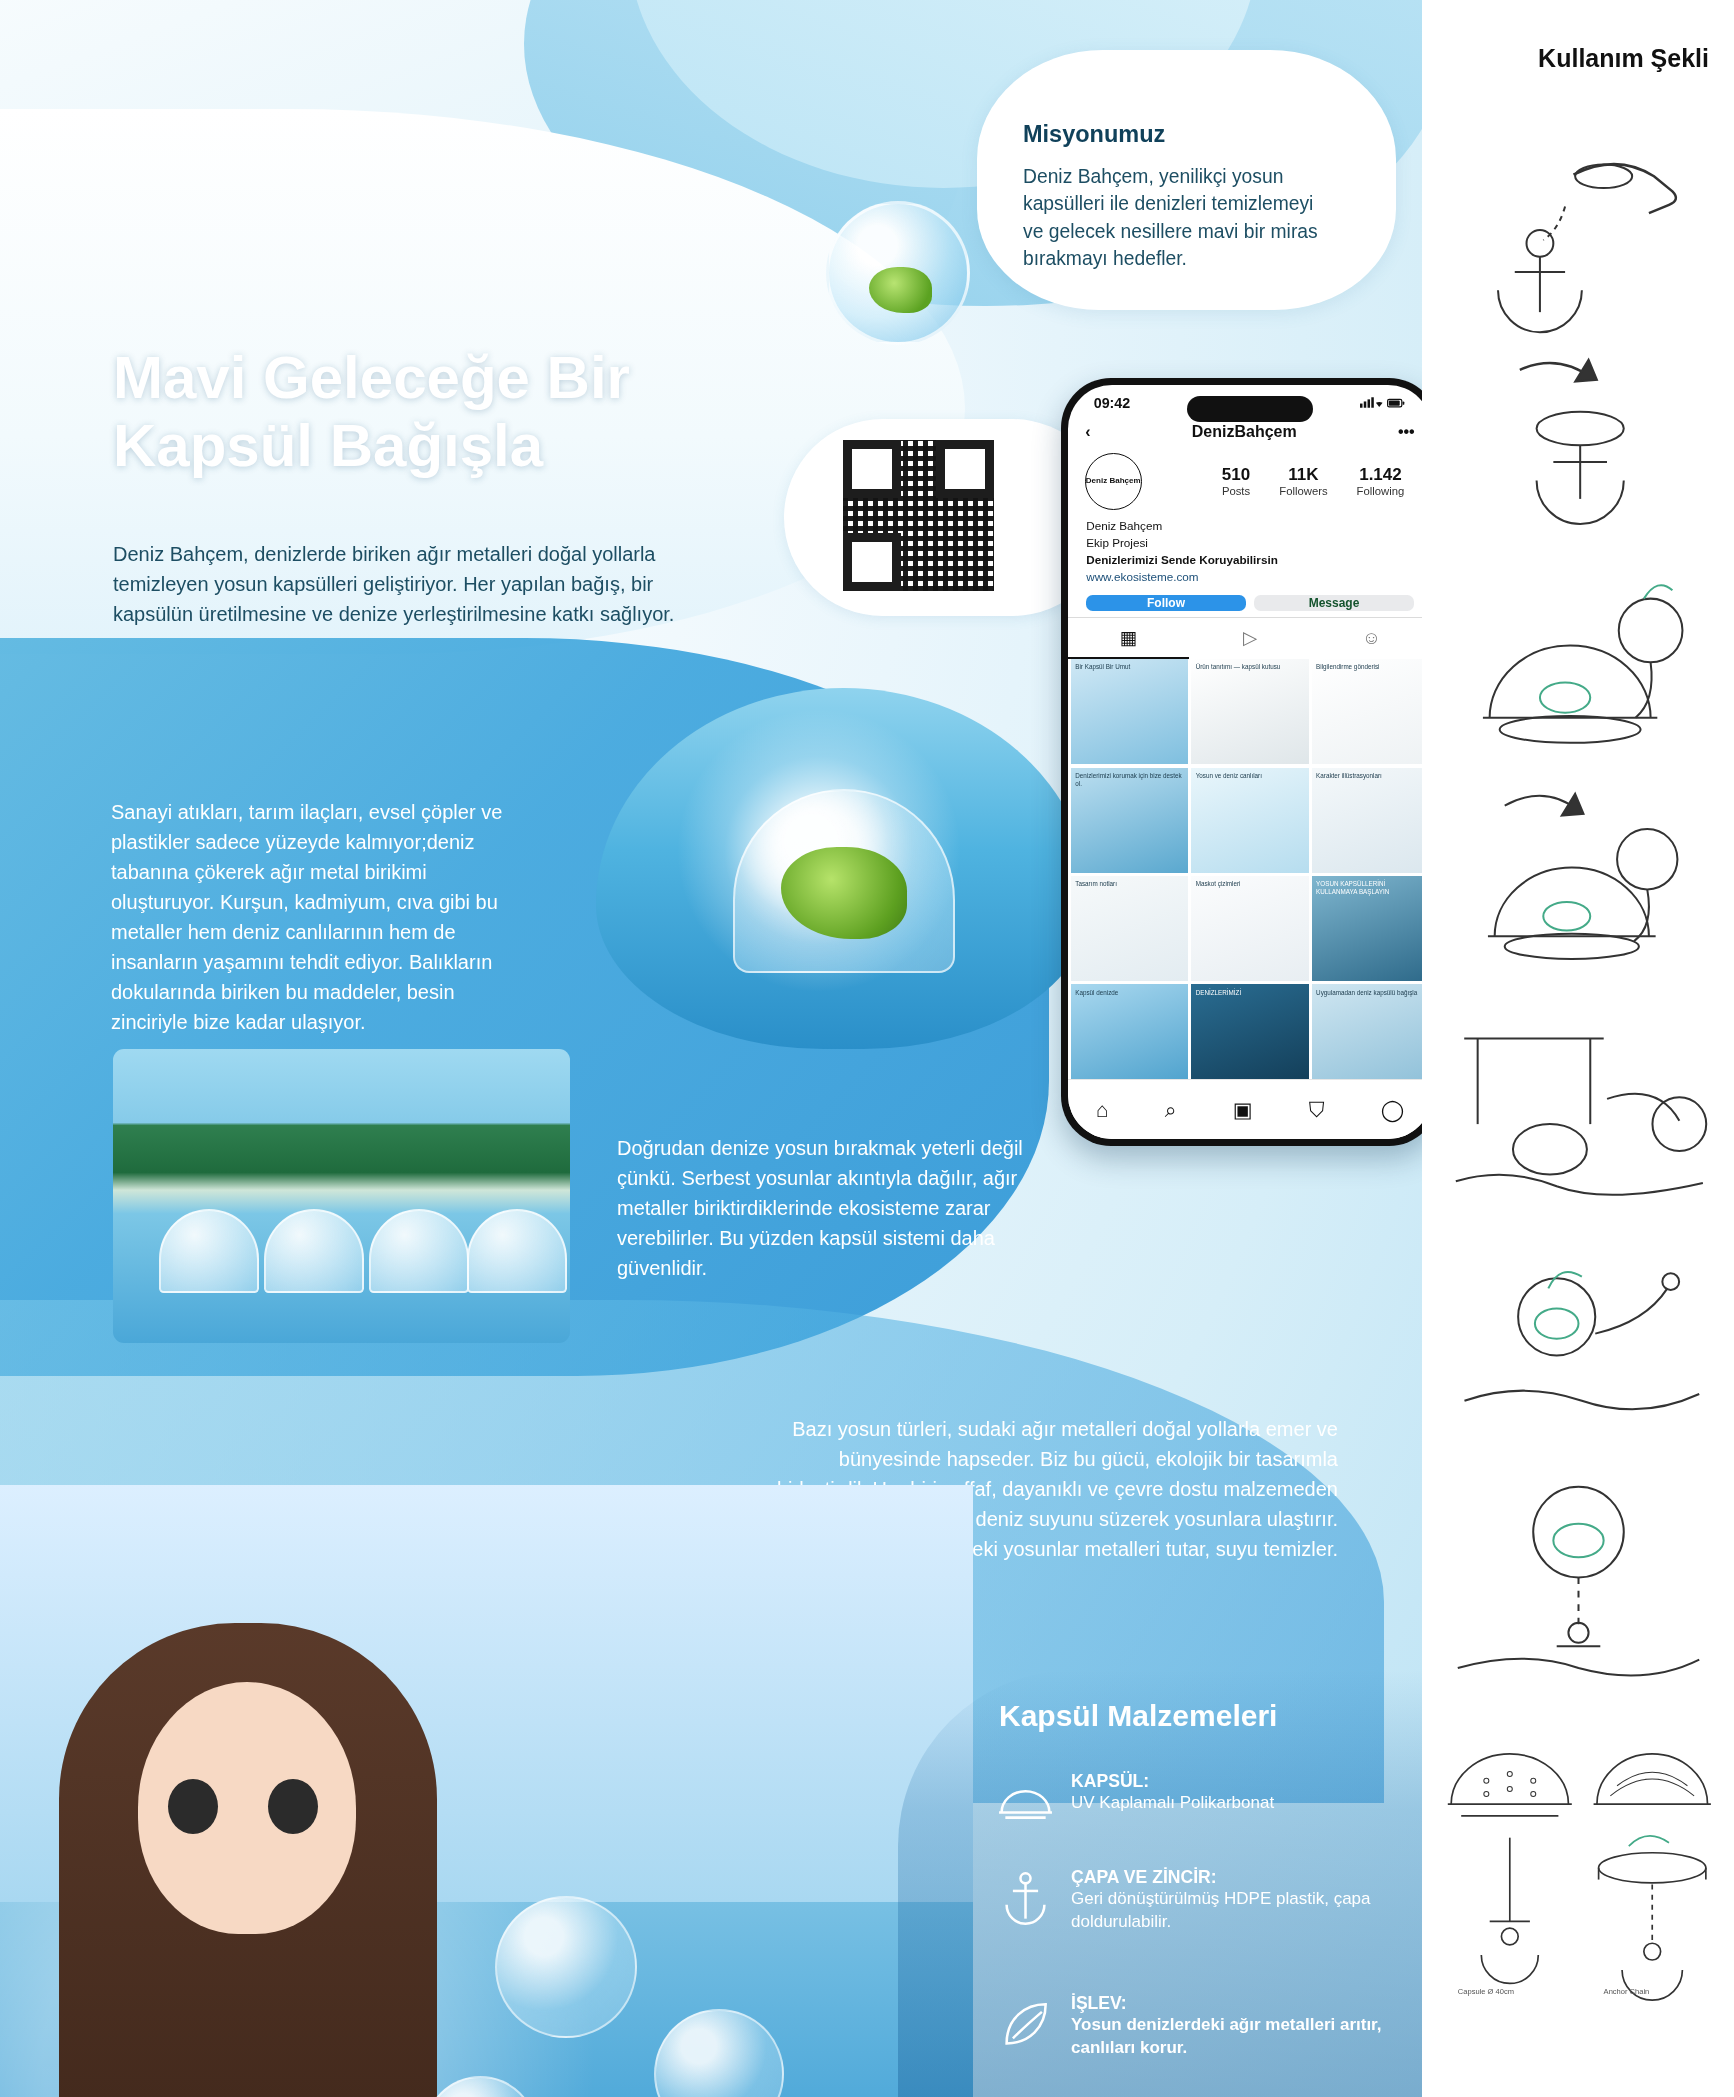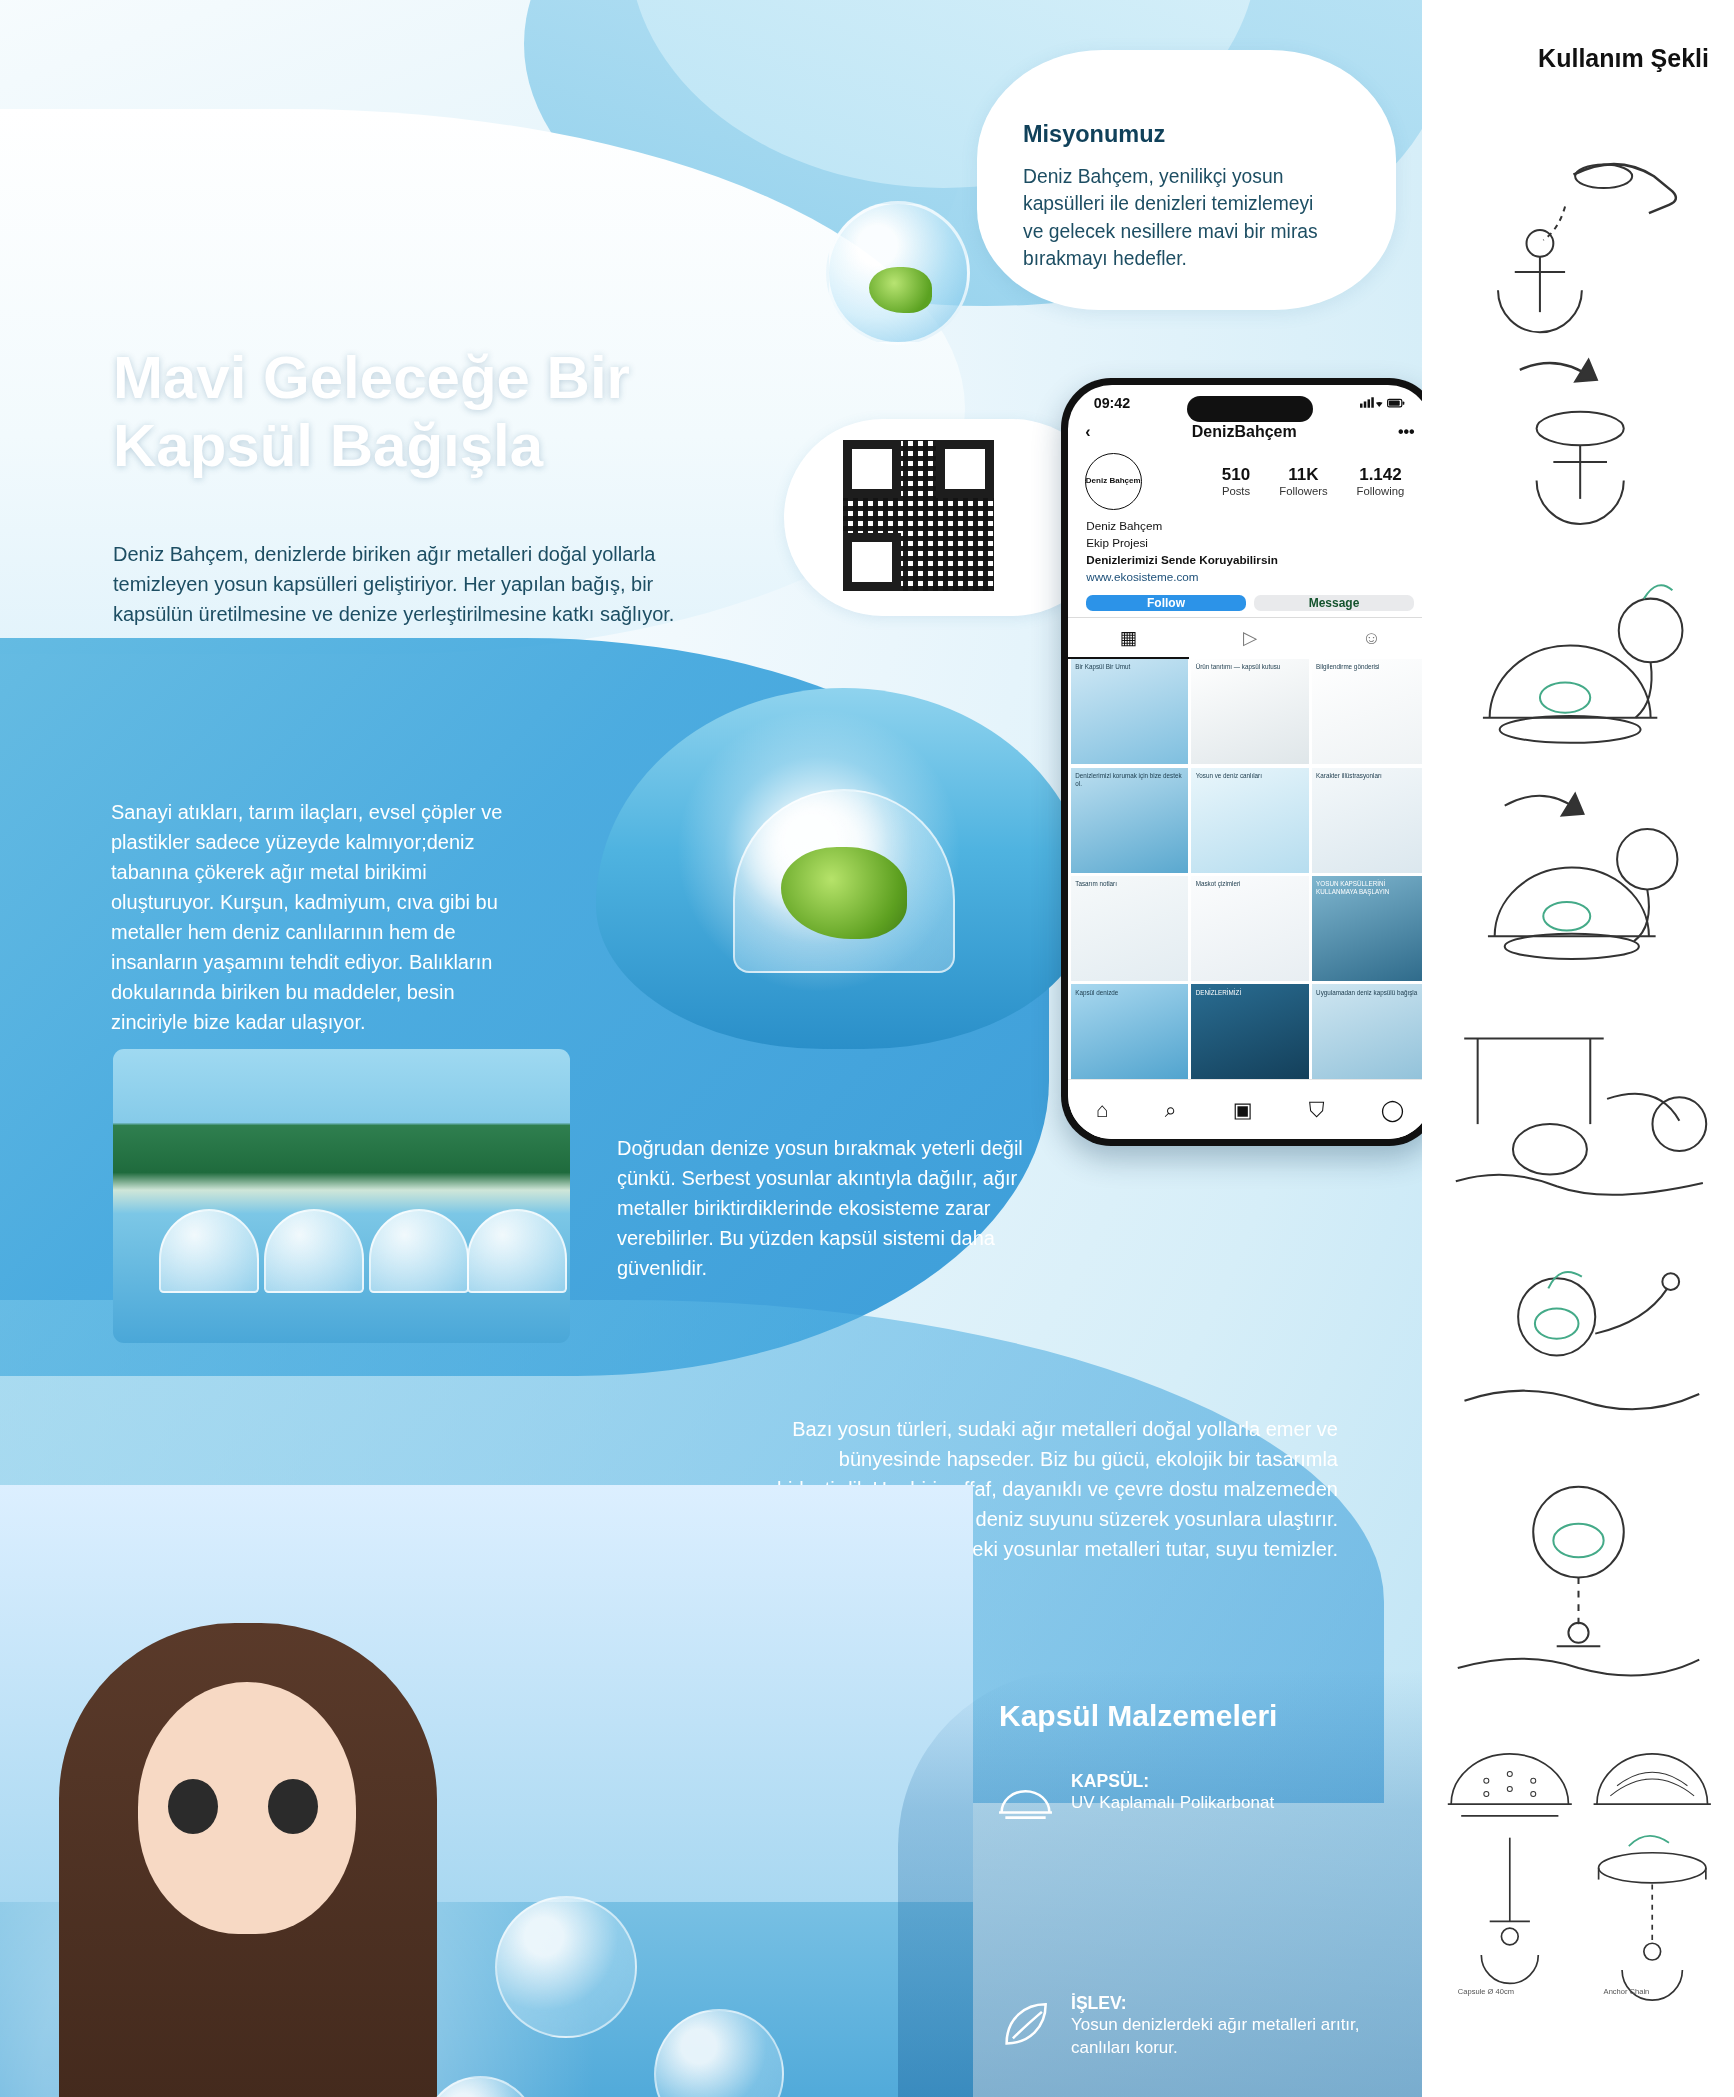--- a/index.html
+++ b/index.html
@@ -341,22 +341,36 @@
             <line x1="8" y1="66" x2="92" y2="66"></line>
           <line x1="18" y1="74" x2="82" y2="74"></line>
         </svg>
       </div>
       <div class="mat-txt">
         <b>KAPSÜL:</b>
         <span>UV Kaplamalı Polikarbonat</span>
       </div>
     </div>
 
-
-    <div class="mat-item" style="top:323px;">
+    <div class="mat-item" style="top:197px;">
+      <div class="mat-ico">
+        <svg width="63" height="63" viewBox="0 0 100 100" fill="none" stroke="#ffffff" stroke-width="4">
+          <circle cx="50" cy="18" r="8"></circle>
+            <line x1="50" y1="26" x2="50" y2="82"></line>
+          <line x1="30" y1="38" x2="70" y2="38"></line>
+          <path d="M20 60 a30 30 0 0 0 60 0"></path>
+        </svg>
+      </div>
+      <div class="mat-txt">
+        <b>ÇAPA VE ZİNCİR:</b>
+        <span>Geri dönüştürülmüş HDPE plastik, çapa doldurulabilir.</span>
+      </div>
+    </div>
+
+    <div class="mat-item" style="top:323px;font-weight:bold;">
       <div class="mat-ico">
         <svg width="63" height="63" viewBox="0 0 100 100" fill="none" stroke="#ffffff" stroke-width="4">
           <path d="M20 80 C20 40 50 18 82 18 C82 54 56 80 20 80Z"></path>
           <path d="M30 72 C46 56 62 42 76 30"></path>
         </svg>
       </div>
       <div class="mat-txt">
         <b>İŞLEV:</b>
         <span>Yosun denizlerdeki ağır metalleri arıtır, canlıları korur.</span>
       </div>

